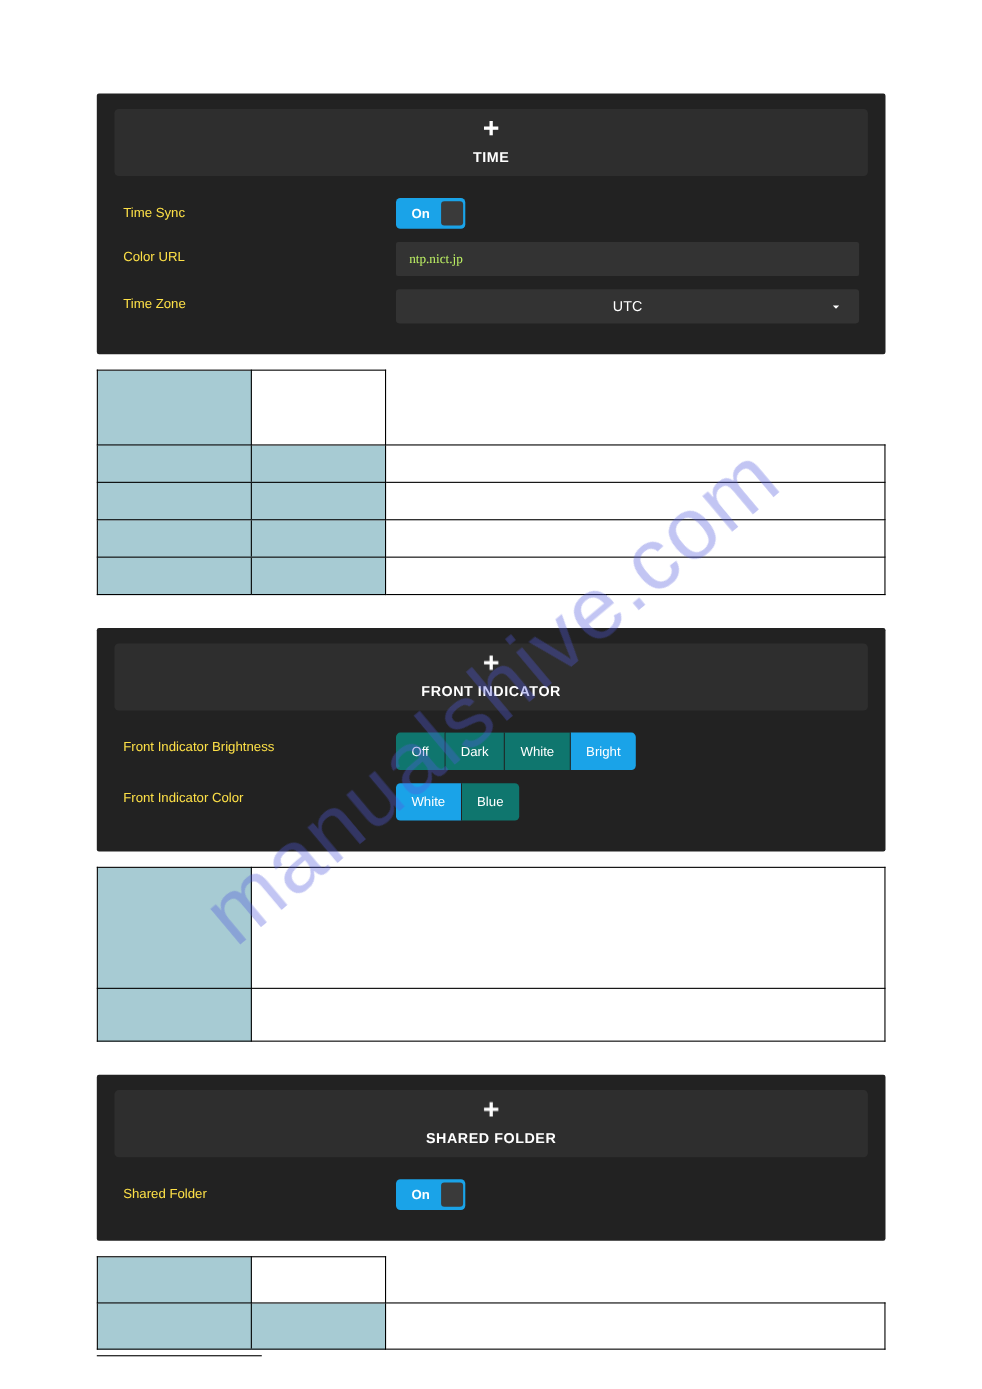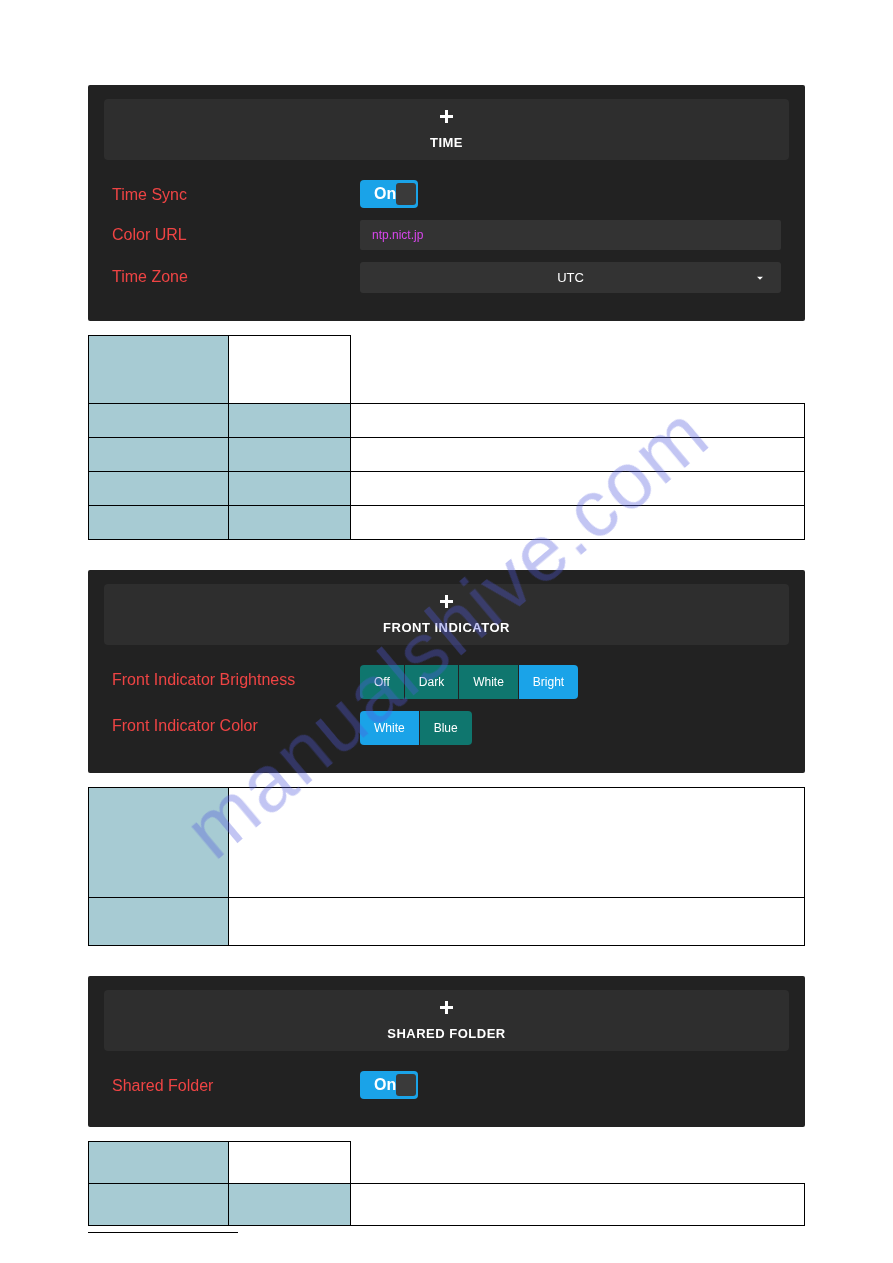--- a/index.html
+++ b/index.html
@@ -50,55 +50,57 @@
     font-weight: bold;
     letter-spacing: 0.5px;
   }
   .row {
     display: flex;
     align-items: flex-start;
     padding: 6px 8px;
   }
   .row-label {
     width: 248px;
-    color: #ef4444;
-    font-size: 16px;
+    color: #fde047;
+    font-size: 12px;
     padding-top: 6px;
   }
   .row-control {
     flex: 1;
   }
   .toggle {
     display: inline-flex;
     align-items: center;
     background: #1aa3e8;
     border-radius: 4px;
     height: 28px;
     padding: 0 2px 0 14px;
     cursor: pointer;
   }
   .toggle-text {
     color: #fff;
-    font-size: 16px;
+    font-size: 12px;
     font-weight: bold;
+    padding-right: 10px;
   }
   .toggle-knob {
     width: 20px;
     height: 22px;
     background: #3a3a3a;
     border-radius: 3px;
   }
   .text-input {
     width: 100%;
     background: #333333;
     border: none;
     border-radius: 2px;
     padding: 8px 12px;
-    color: #d946ef;
+    color: #bef264;
     font-size: 12px;
+    font-family: Liberation Serif, serif;
   }
   .select-wrap {
     width: 100%;
     background: #333333;
     border-radius: 3px;
     padding: 8px 4px;
     color: #ffffff;
     font-size: 13px;
     position: relative;
     display: flex;

